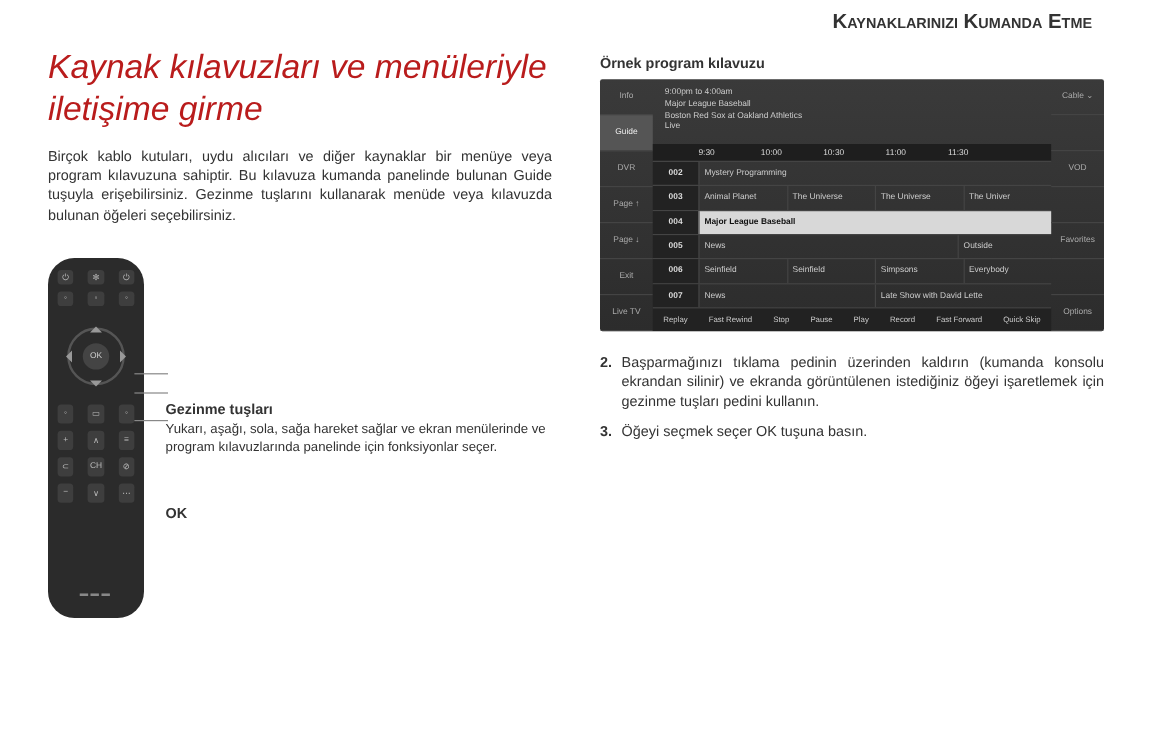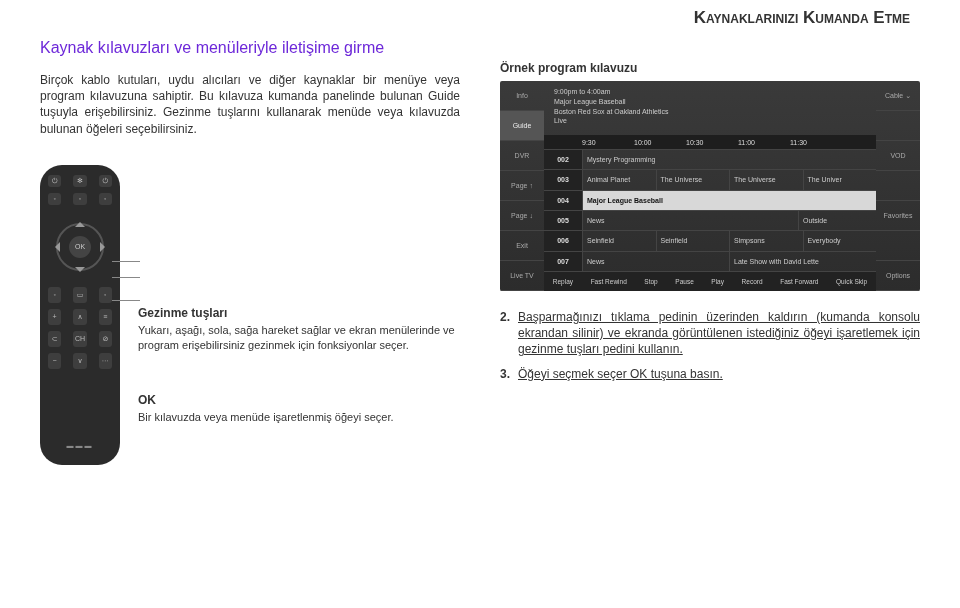--- a/index.html
+++ b/index.html
@@ -22,39 +22,40 @@
     margin-bottom: 10px;
     padding-right: 10px;
   }
   .columns {
     display: flex;
     gap: 40px;
   }
   .col-left { flex: 1; }
   .col-right { flex: 1; }
   .main-title {
-    font-size: 16px;
+    font-size: 28px;
     font-weight: normal;
     line-height: 1.25;
     margin-bottom: 14px;
-    color: #6d28d9;
+    color: #b91c1c;
+    font-style: italic;
   }
   .para {
     font-size: 12px;
     line-height: 1.35;
     margin-bottom: 16px;
     text-align: justify;
   }
   .step { font-size: 12px; line-height: 1.35; text-align: justify; margin-bottom: 8px; }
   .step .num { font-weight: bold; padding-right: 6px; }
-  .subhead { font-weight: bold; font-size: 12px; margin: 23px 0 6px; }
+  .subhead { font-weight: bold; font-size: 12px; margin: 8px 0 6px; }
   
   .remote-section {
     display: flex;
-    align-items: flex-end;
+    align-items: center;
     gap: 18px;
     margin-top: 28px;
   }
   .remote {
     width: 80px;
     height: 300px;
     background: #2b2b2b;
     border-radius: 22px;
     padding: 10px 8px;
     display: flex;
@@ -208,21 +209,21 @@
     align-items: center;
     background: #222;
     border-top: 1px solid #444;
     font-size: 6.5px;
     color: #ccc;
   }
   .gs-footer span { display: flex; flex-direction: column; align-items: center; line-height: 1.2; }
   .right-steps { margin-top: 10px; }
   .right-steps .step { display: flex; }
   .right-steps .step .num { flex: 0 0 18px; }
-  .right-steps .step .body { flex: 1; text-decoration: underline; }
+  .right-steps .step .body { flex: 1; }
 </style>
 </head>
 <body>
 
 <div class="top-header">Kaynaklarınızı Kumanda Etme</div>
 
 <div class="columns">
 
   <div class="col-left">
     <h1 class="main-title">Kaynak kılavuzları ve menüleriyle iletişime girme</h1>
@@ -271,25 +272,24 @@
         <div style="flex:1"></div>
         <div style="color:#888;font-size:7px;letter-spacing:2px;margin-bottom:6px;">▬▬▬</div>
         <div class="lead l1"></div>
         <div class="lead l2"></div>
         <div class="lead l3"></div>
       </div>
 
       <div class="remote-text">
         <div class="block">
           <div class="lbl">Gezinme tuşları</div>
-          <div class="desc">Yukarı, aşağı, sola, sağa hareket sağlar ve ekran menülerinde ve program erişebilirsiniz gezinmek için fonksiyonlar seçer.</div>
+          <div class="desc">Yukarı, aşağı, sola, sağa hareket sağlar ve ekran menülerinde ve program kılavuzlarında panelinde için fonksiyonlar seçer.</div>
         </div>
         <div class="block">
           <div class="lbl">OK</div>
-          <div class="desc">Bir kılavuzda veya menüde işaretlenmiş öğeyi seçer.</div>
         </div>
       </div>
     </div>
   </div>
 
   <div class="col-right">
     <div class="subhead">Örnek program kılavuzu</div>
 
     <div class="guide-shot">
       <div class="gs-sidecol left">

